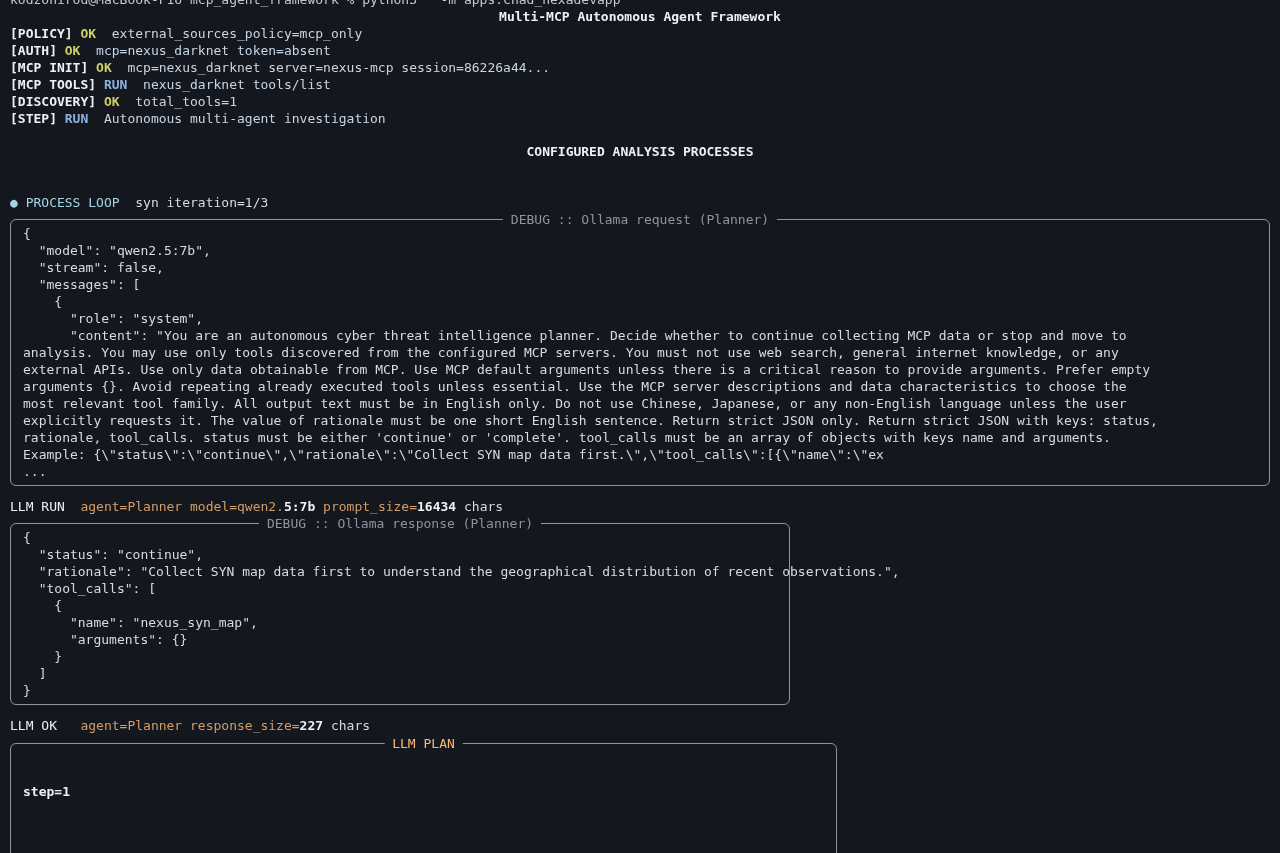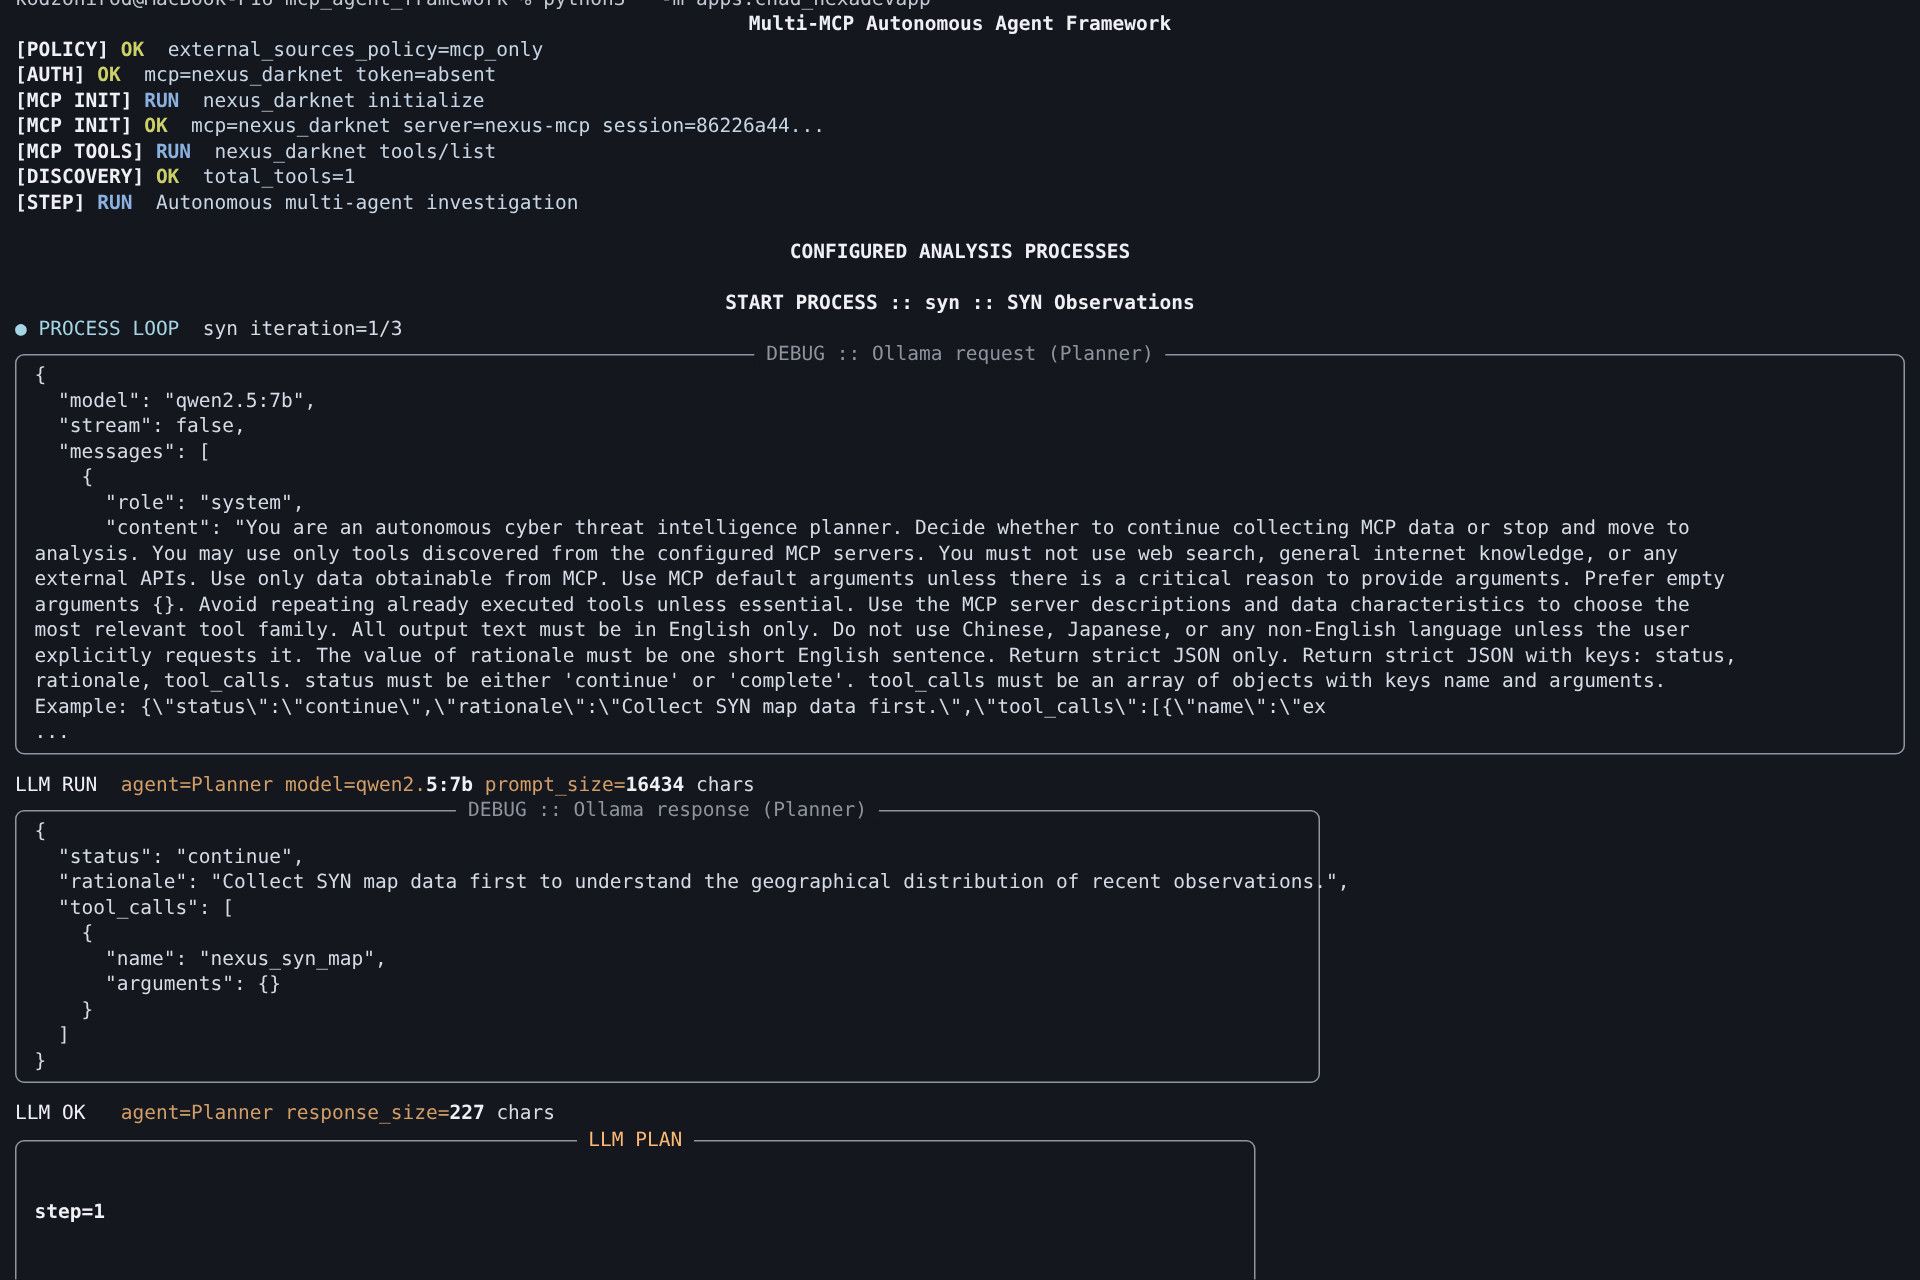--- a/index.html
+++ b/index.html
@@ -27,21 +27,21 @@
   .mt16{margin-top:16px;} .mt17{margin-top:17px;} .mt12{margin-top:12px;}
   .mt8{margin-top:8px;} .mt9{margin-top:9px;}
   .loop .bullet{color:var(--cyan);}
   .loop .label{font-weight:normal;color:var(--cyan);}
   .panel{position:relative;border:1px solid var(--border);border-radius:6px;}
   .panel-title{position:absolute;top:-9px;left:50%;transform:translateX(-50%);
                background:var(--bg);padding:0 8px;color:var(--graytitle);white-space:pre;}
   .panel-title.plan{color:#fdba74;}
   .code{margin:0;padding:5px 12px;white-space:pre;color:var(--fg);
         font-family:inherit;font-size:inherit;line-height:inherit;}
-  .w2{width:870px;box-sizing:border-box;}
+  .w2{width:780px;box-sizing:border-box;}
   .w3{width:827px;box-sizing:border-box;}
   .lbl{color:var(--white);}
   .param{color:var(--orange);}
   .num{font-weight:bold;color:var(--white);}
   .plan-step{font-weight:bold;color:var(--white);}
 </style>
 </head>
 <body>
 
 <div class="term">
@@ -52,36 +52,34 @@
 
   <div class="rule-row">
     <div class="rule"></div>
     <span class="rule-label">Multi-MCP Autonomous Agent Framework</span>
     <div class="rule"></div>
   </div>
 
   <div class="logs">
     <div class="line"><span class="tag">[POLICY] </span><span class="st-ok">OK</span><span class="msg">  external_sources_policy=mcp_only</span></div>
     <div class="line"><span class="tag">[AUTH] </span><span class="st-ok">OK</span><span class="msg">  mcp=nexus_darknet token=absent</span></div>
-    <div class="line"><span class="tag">[MCP INIT] </span><span class="st-run">RUN</span><span class="msg">  nexus_darknet initialize</span></div>
     <div class="line"><span class="tag">[MCP INIT] </span><span class="st-ok">OK</span><span class="msg">  mcp=nexus_darknet server=nexus-mcp session=86226a44...</span></div>
     <div class="line"><span class="tag">[MCP TOOLS] </span><span class="st-run">RUN</span><span class="msg">  nexus_darknet tools/list</span></div>
     <div class="line"><span class="tag">[DISCOVERY] </span><span class="st-ok">OK</span><span class="msg">  total_tools=1</span></div>
     <div class="line"><span class="tag">[STEP] </span><span class="st-run">RUN</span><span class="msg">  Autonomous multi-agent investigation</span></div>
   </div>
 
   <div class="rule-row mt16">
     <div class="rule olive"></div>
     <span class="rule-label">CONFIGURED ANALYSIS PROCESSES</span>
     <div class="rule olive"></div>
   </div>
 
   <div class="rule-row mt17">
     <div class="rule olive"></div>
-    <span class="rule-label">START PROCESS :: syn :: SYN Observations</span>
     <div class="rule olive"></div>
   </div>
 
   <div class="line loop"><span class="bullet">● </span><span class="label">PROCESS LOOP</span><span>  syn iteration=1/3</span></div>
 
   <div class="panel mt8">
     <span class="panel-title">DEBUG :: Ollama request (Planner)</span>
     <pre class="code">{
   "model": "qwen2.5:7b",
   "stream": false,

